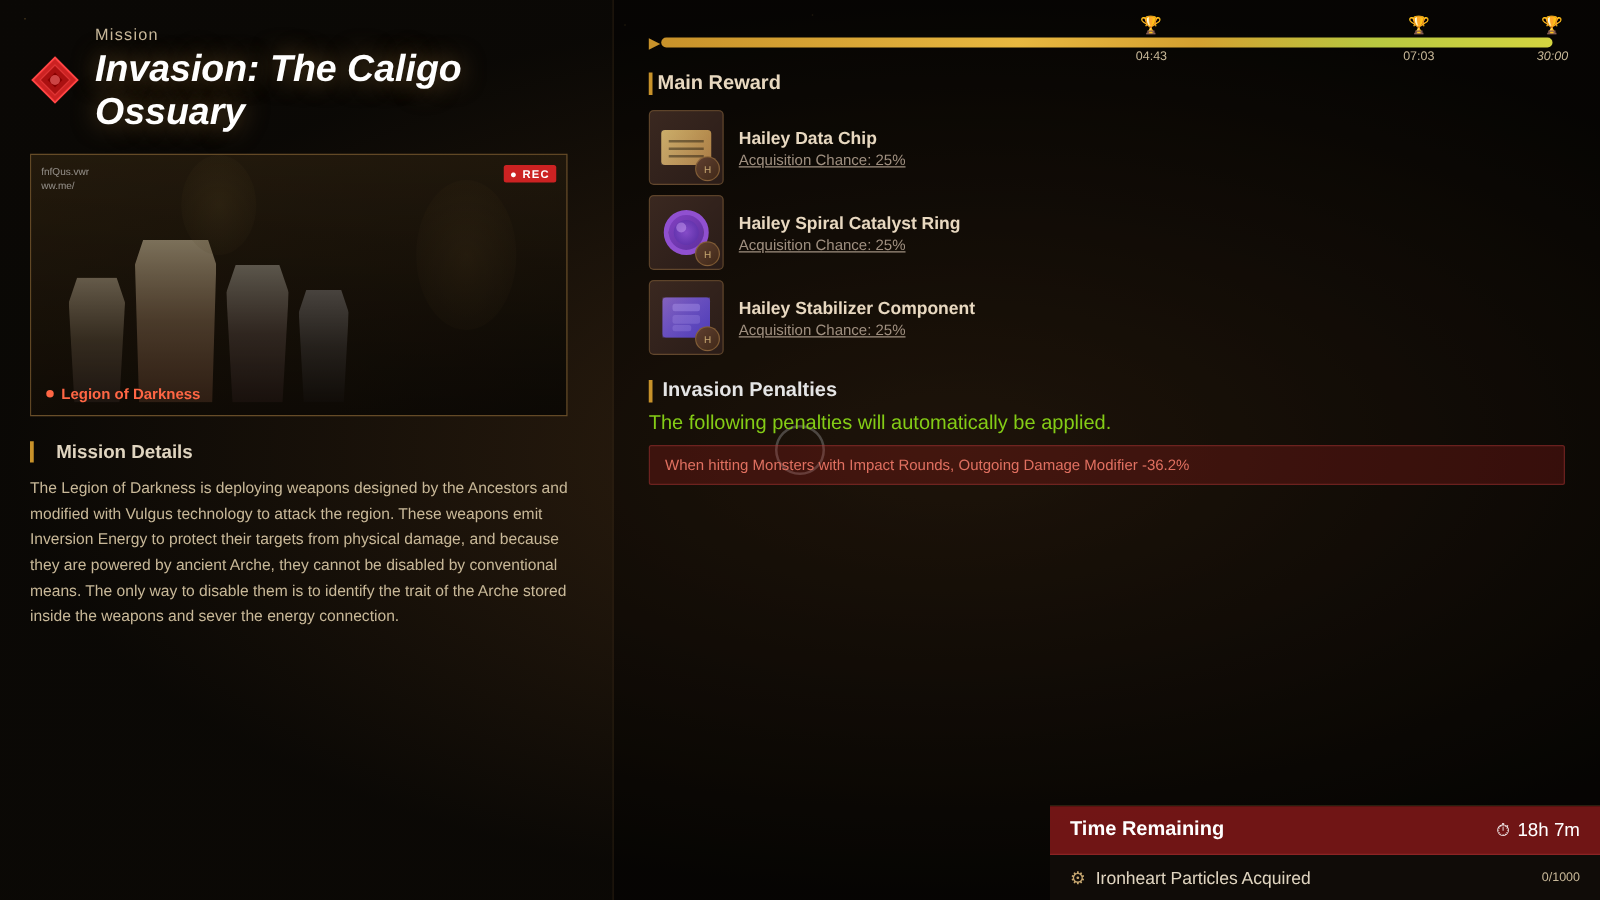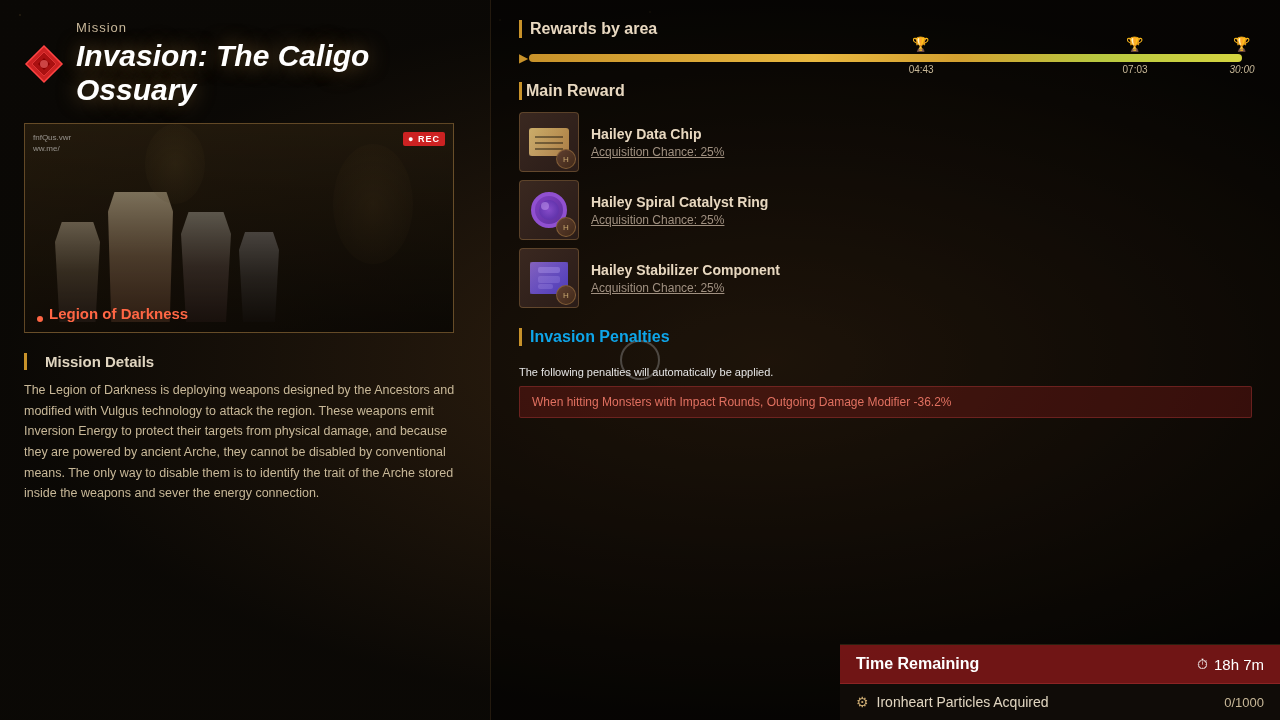--- a/index.html
+++ b/index.html
@@ -122,24 +122,24 @@
       color: rgba(255,255,255,0.5);
       font-size: 8px;
       line-height: 1.4;
     }
 
     .preview-label {
       position: absolute;
       bottom: 10px;
       left: 12px;
       display: flex;
-      align-items: flex-end;
+      align-items: center;
       gap: 6px;
       color: #ff6644;
-      font-size: 15px;
+      font-size: 12px;
       font-weight: bold;
     }
 
     .preview-label-dot {
       width: 6px;
       height: 6px;
       background: #ff6644;
       border-radius: 50%;
     }
 
@@ -323,29 +323,29 @@
     .reward-chance {
       font-size: 12px;
       color: #a09080;
       text-decoration: underline;
     }
 
     
     .penalties-title {
       font-size: 16px;
       font-weight: bold;
-      color: #0ea5e9;
+      color: #e5e5e5;
       border-left: 3px solid #c8922a;
       padding-left: 8px;
-      margin-bottom: 20px;
+      margin-bottom: 8px;
     }
 
     .penalties-note {
-      font-size: 11px;
-      color: #e5e5e5;
+      font-size: 16px;
+      color: #84cc16;
       margin-bottom: 8px;
     }
 
     .penalty-item {
       background: rgba(180,30,30,0.25);
       border: 1px solid rgba(180,60,60,0.4);
       padding: 8px 12px;
       font-size: 12px;
       color: #e07060;
       border-radius: 2px;
@@ -404,21 +404,21 @@
       font-size: 14px;
       color: #e0d5c0;
     }
 
     .gear-icon-small {
       font-size: 14px;
       color: #c8a870;
     }
 
     .particles-count {
-      font-size: 13px;
+      font-size: 10px;
       color: #c8b898;
     }
 
     
     .center-circle {
       position: absolute;
       left: 50%;
       top: 50%;
       transform: translate(-50%, -50%);
       width: 40px;
@@ -496,21 +496,20 @@
     </div>
 
     <div>
       <div class="section-title">Mission Details</div>
       <p class="mission-description">The Legion of Darkness is deploying weapons designed by the Ancestors and modified with Vulgus technology to attack the region. These weapons emit Inversion Energy to protect their targets from physical damage, and because they are powered by ancient Arche, they cannot be disabled by conventional means. The only way to disable them is to identify the trait of the Arche stored inside the weapons and sever the energy connection.</p>
     </div>
   </div>
 
   <div class="right-panel">
 
-    <div class="rewards-title">Rewards by area</div>
 
     <div class="timeline-container">
       <div class="timeline-bar">
 
         <span class="timeline-play">▶</span>
 
         <span class="timeline-trophy timeline-trophy-gold" style="left:55%;">🏆</span>
 
         <span class="timeline-trophy timeline-trophy-silver" style="left:85%;">🏆</span>
 

